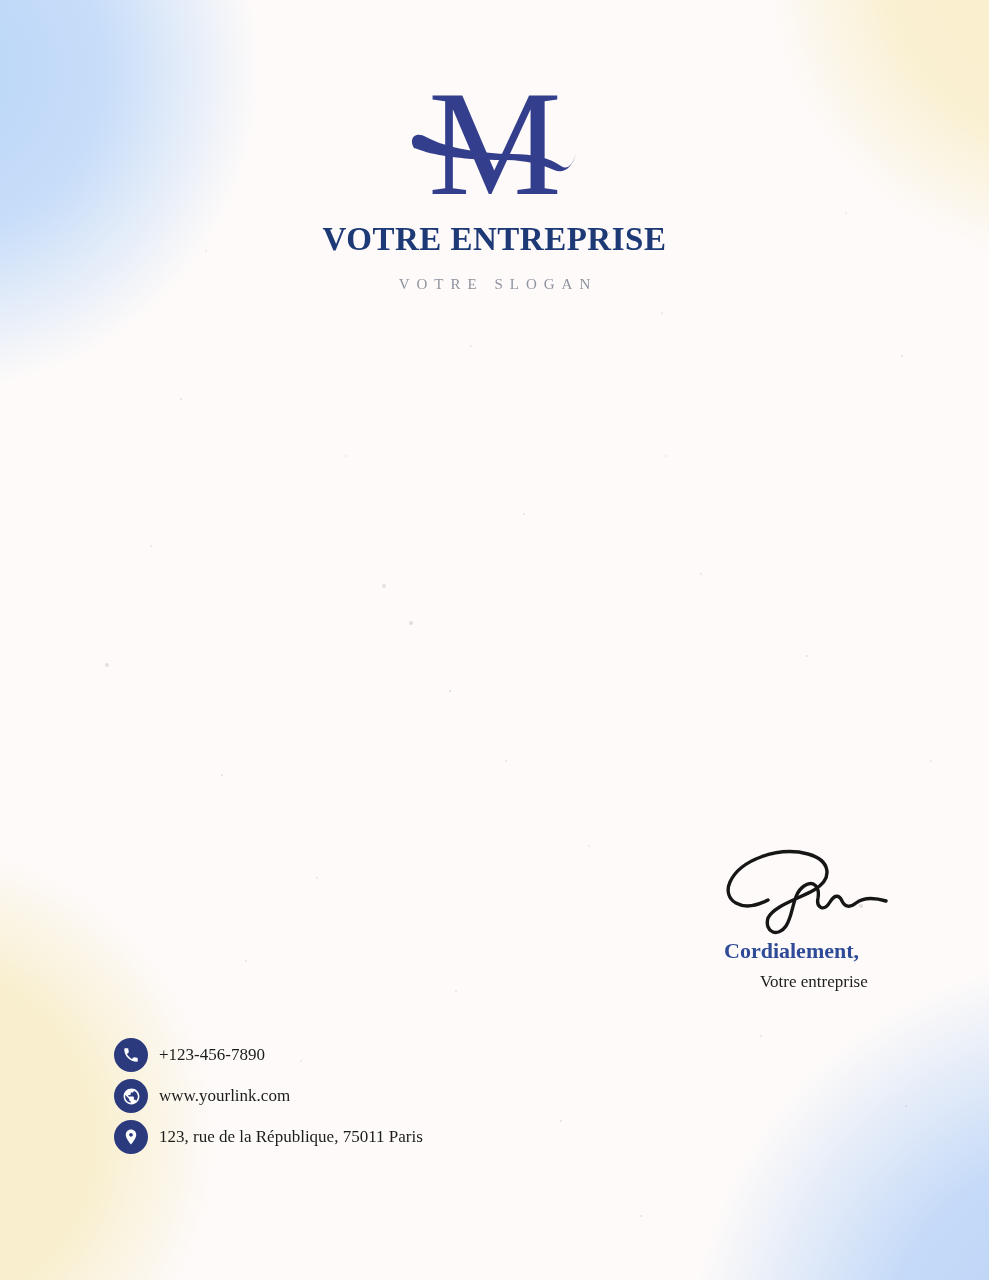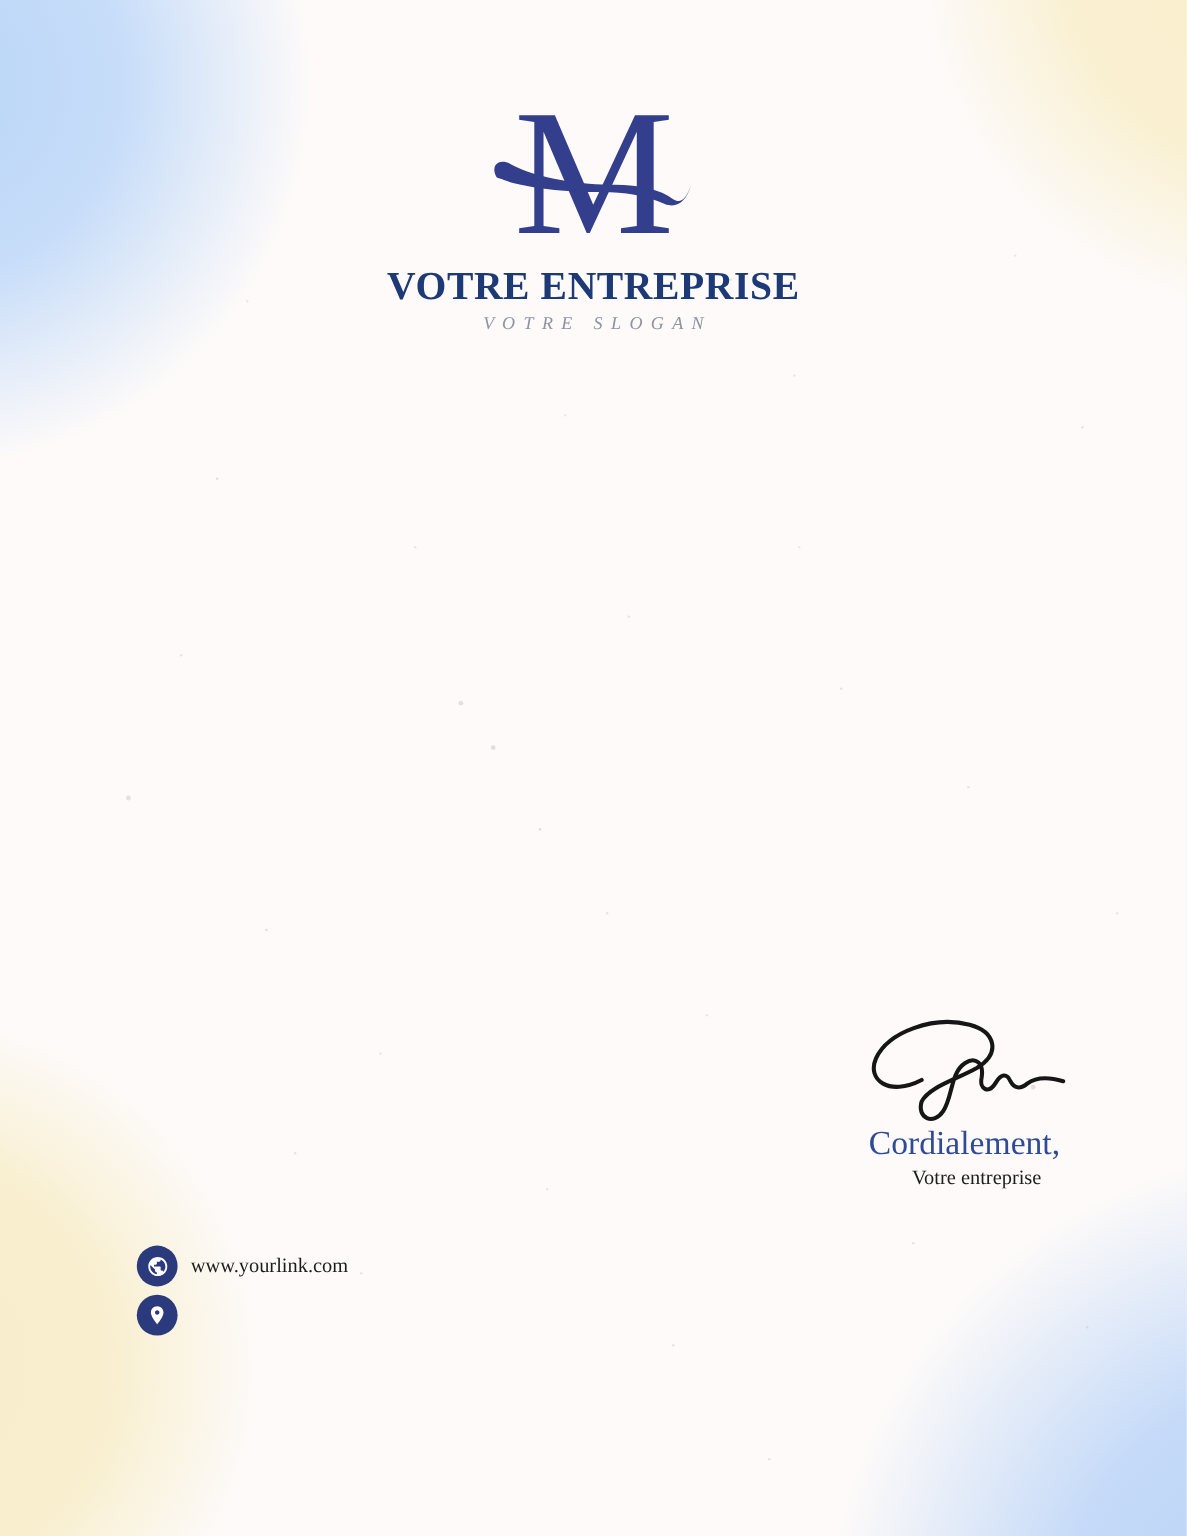--- a/index.html
+++ b/index.html
@@ -36,31 +36,31 @@
       455px 990px 0 0 rgba(130,122,118,.16), 905px 1105px 0 0 rgba(130,122,118,.16),
       665px 455px 0 0 rgba(130,122,118,.14), 205px 250px 0 0 rgba(130,122,118,.14);
   }
   .center-x{position:absolute;left:50%;transform:translateX(-50%);}
   .logo-svg{top:86px;}
   .brand-name{
     top:221px;white-space:nowrap;
     font-size:33px;font-weight:700;color:#1d3976;letter-spacing:.5px;
   }
   .brand-slogan{
-    top:262px;white-space:nowrap;
-    font-size:15px;color:#8e939f;letter-spacing:7px;text-indent:7px;font-style:italic;
+    top:276px;white-space:nowrap;
+    font-size:15px;color:#8e939f;letter-spacing:7px;text-indent:7px;
   }
   .greeting{
     position:absolute;left:119px;top:347px;
     font-size:30px;font-weight:700;color:#283271;white-space:nowrap;
   }
   .signature-svg{position:absolute;left:716px;top:842px;}
   .closing{
     position:absolute;left:724px;top:938px;
-    font-size:28px;font-weight:400;color:#2f4b97;white-space:nowrap;
+    font-size:22px;font-weight:700;color:#2f4b97;white-space:nowrap;
   }
   .signer{
     position:absolute;left:760px;top:972px;
     font-size:17px;color:#1d1d1d;white-space:nowrap;
   }
   .contact{position:absolute;left:114px;top:1038px;display:flex;flex-direction:column;gap:7px;}
   .contact-row{display:flex;align-items:center;gap:11px;height:34px;}
   .icon-circle{
     width:34px;height:34px;border-radius:50%;background:#2b3a7d;
     display:flex;align-items:center;justify-content:center;flex:0 0 auto;
@@ -103,33 +103,42 @@
              C100,66 108,70 114,60
              C118,53 123,52 126,59
              C129,65 134,66 140,61
              C148,55 160,56 170,59" fill="none" stroke="#161616" stroke-width="3.4" stroke-linecap="round" stroke-linejoin="round"></path>
   </svg>
   <div class="closing">Cordialement,</div>
   <div class="signer">Votre entreprise</div>
 
   <div class="contact">
 
+    <div class="contact-row">
+      <span class="icon-circle">
+        <svg width="18" height="18" viewBox="0 0 24 24">
+          <path fill="#ffffff" d="M6.62 10.79c1.44 2.83 3.76 5.14 6.59 6.59l2.2-2.2c.27-.27.67-.36 1.02-.24 1.12.37 2.33.57 3.57.57.55 0 1 .45 1 1V20c0 .55-.45 1-1 1-9.39 0-17-7.61-17-17 0-.55.45-1 1-1h3.5c.55 0 1 .45 1 1 0 1.25.2 2.45.57 3.57.11.35.03.74-.25 1.02l-2.2 2.2z"></path>
+        </svg>
+      </span>
+      <span class="contact-text">+123-456-7890</span>
+    </div>
 
 
     <div class="contact-row">
       <span class="icon-circle">
         <svg width="19" height="19" viewBox="0 0 24 24">
           <path fill="#ffffff" d="M12 2C6.48 2 2 6.48 2 12s4.48 10 10 10 10-4.48 10-10S17.52 2 12 2zm-1 17.93c-3.95-.49-7-3.85-7-7.93 0-.62.08-1.21.21-1.79L9 15v1c0 1.1.9 2 2 2v1.93zm6.9-2.54c-.26-.81-1-1.39-1.9-1.39h-1v-3c0-.55-.45-1-1-1H8v-2h2c.55 0 1-.45 1-1V7h2c1.1 0 2-.9 2-2v-.41c2.93 1.19 5 4.06 5 7.41 0 2.08-.8 3.97-2.1 5.39z"></path>
         </svg>
       </span>
       <span class="contact-text">www.yourlink.com</span>
     </div>
 
     <div class="contact-row">
       <span class="icon-circle">
         <svg width="18" height="18" viewBox="0 0 24 24">
           <path fill="#ffffff" d="M12 2C8.13 2 5 5.13 5 9c0 5.25 7 13 7 13s7-7.75 7-13c0-3.87-3.13-7-7-7zm0 9.5c-1.38 0-2.5-1.12-2.5-2.5s1.12-2.5 2.5-2.5 2.5 1.12 2.5 2.5-1.12 2.5-2.5 2.5z"></path>
         </svg>
       </span>
+      <span class="contact-text">123, rue de la République, 75011 Paris</span>
     </div>
 
   </div>
 </div>
 
 </body></html>

